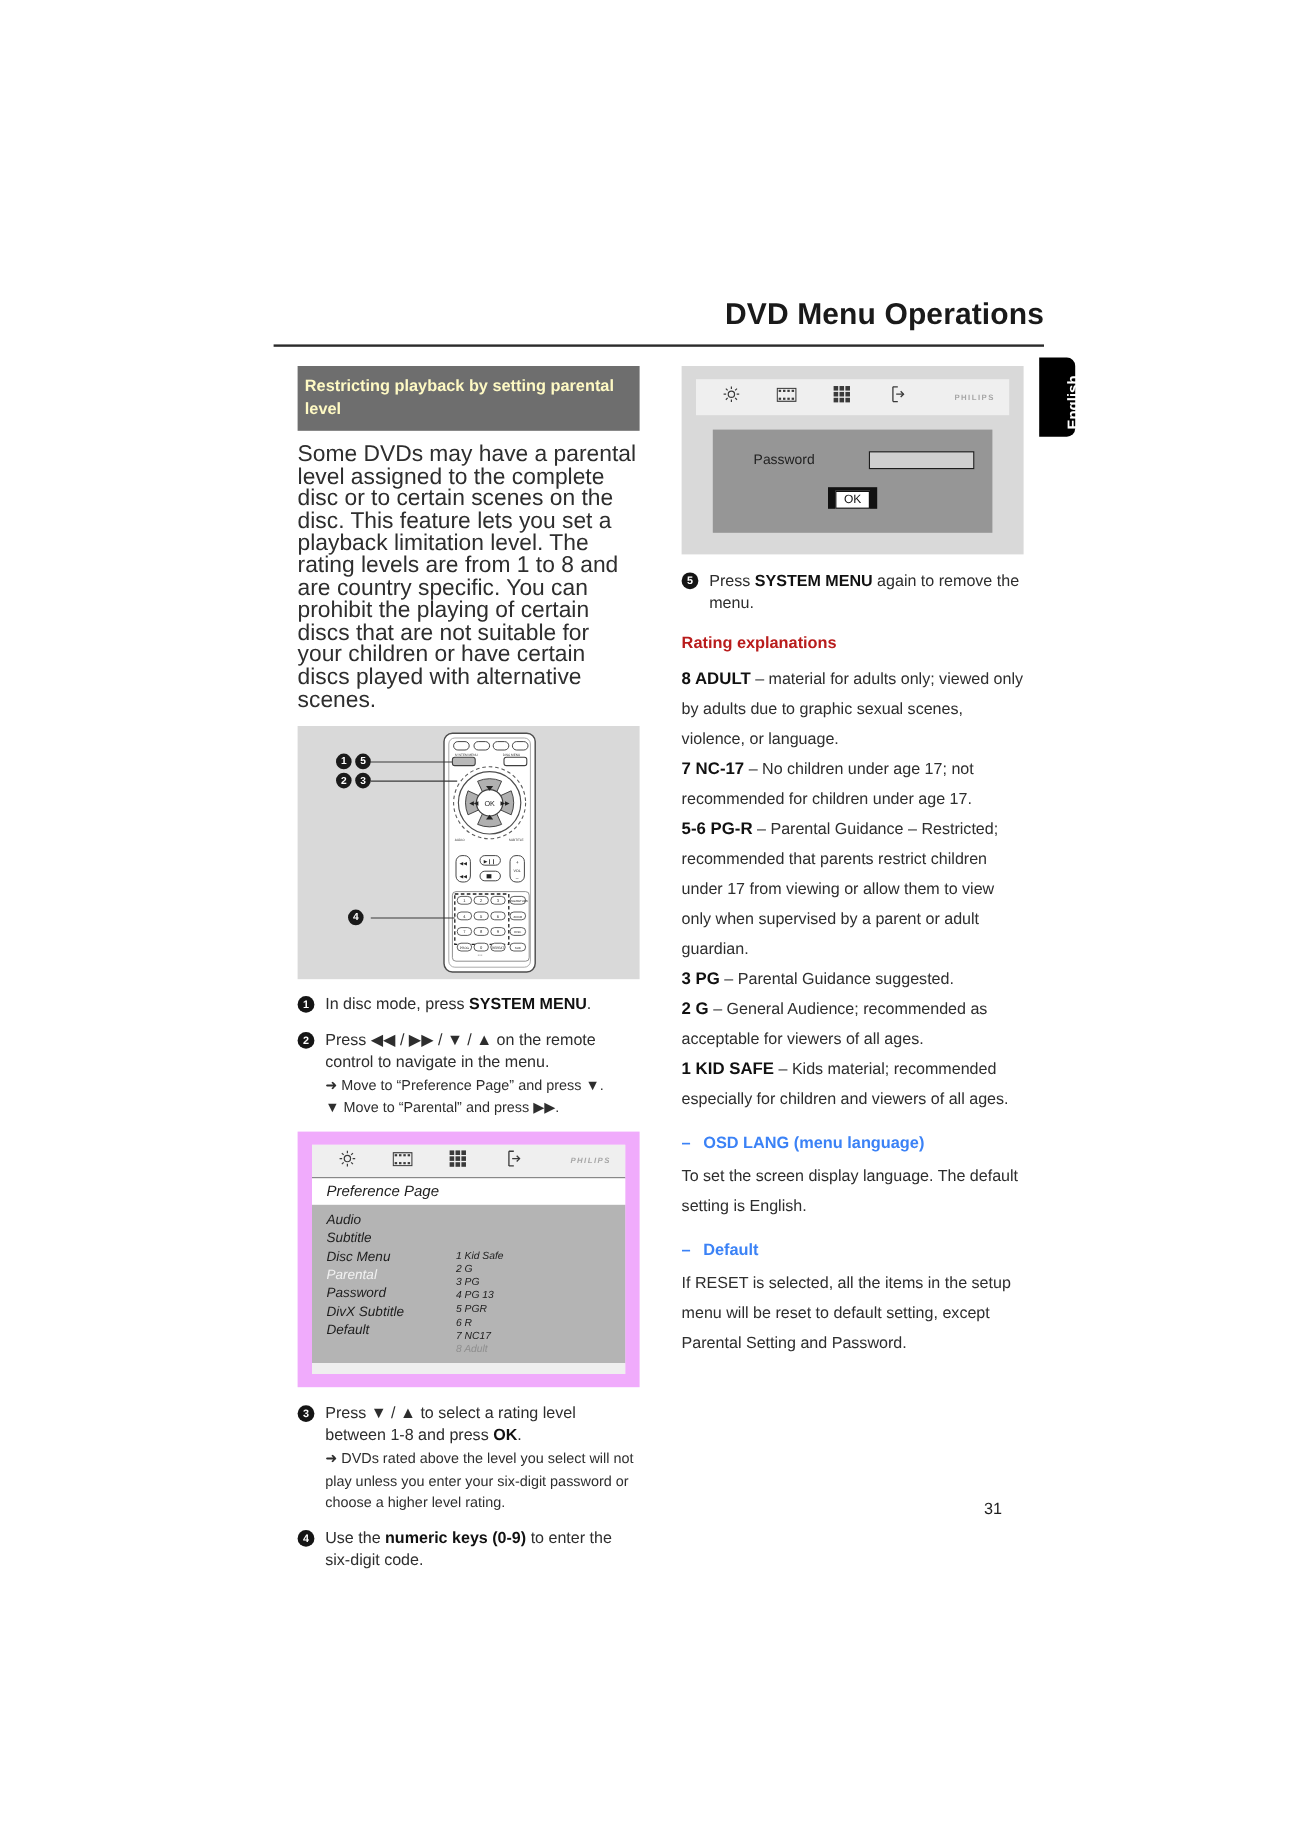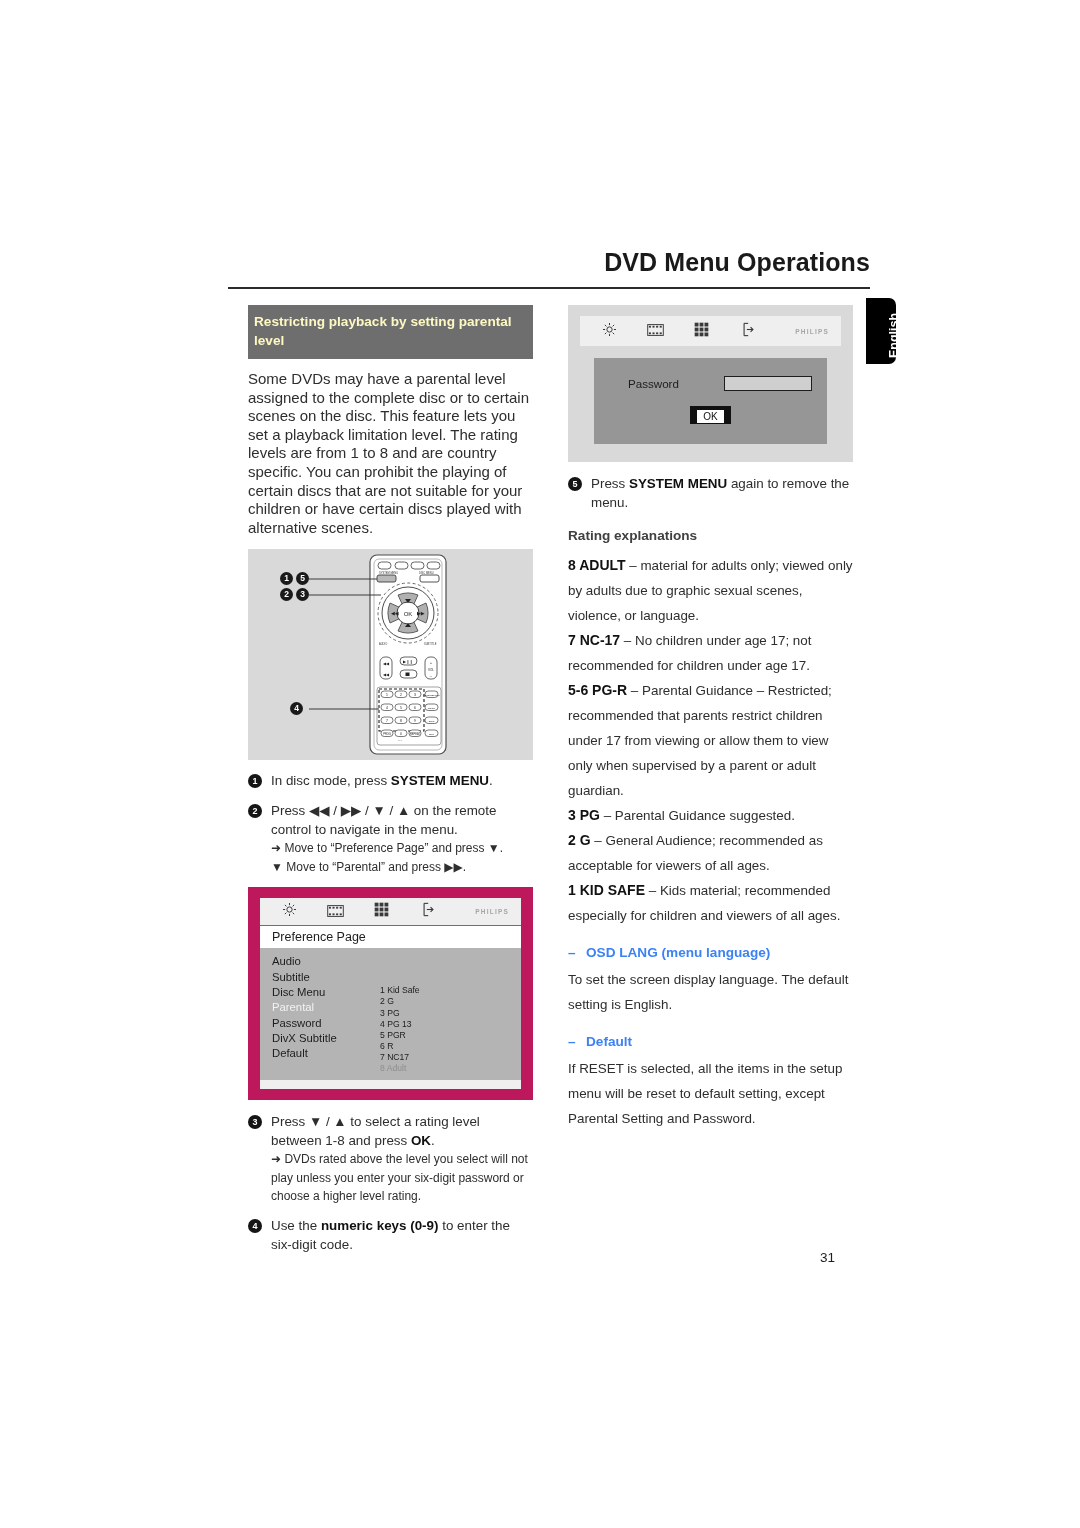--- a/index.html
+++ b/index.html
@@ -18,38 +18,38 @@
   .lang-tab span{display:block;color:#fff;font-size:12.5px;font-weight:bold;white-space:nowrap;
     transform:rotate(-90deg);transform-origin:left top;position:absolute;left:21px;top:60px;}
 
   
   .col-left{position:absolute;left:248px;top:305px;width:285px;}
   .col-right{position:absolute;left:568px;top:305px;width:285px;}
 
   .sect-head{background:#6e6e6e;color:#fef9c3;font-weight:bold;font-size:13.6px;line-height:18.5px;
     padding:8px 8px 9px 6px;margin:0 0 11px 0;}
 
-  p.body{font-size:15px;line-height:18.6px;margin:0 0 12px 0;color:#2e2e2e;}
+  p.body{font-size:19px;line-height:18.6px;margin:0 0 12px 0;color:#2e2e2e;}
 
   
   .step{position:relative;padding-left:23px;margin:0 0 11px 0;font-size:13.4px;line-height:18.6px;color:#2e2e2e;}
   .bullet{position:absolute;left:0;top:2px;width:14px;height:14px;border-radius:50%;background:#151515;
     color:#fff;font-size:9px;font-weight:bold;line-height:14px;text-align:center;}
   .step b{font-weight:bold;color:#111;}
   .sub{display:block;}
   .arrow{font-size:12px;}
 
-  h4.rating-head{font-size:13.6px;font-weight:bold;margin:16px 0 10px 0;color:#404040;}
+  h4.rating-head{font-size:13.6px;font-weight:bold;margin:16px 0 10px 0;color:#b91c1c;}
   p.rating{font-size:13.4px;line-height:25px;margin:0;color:#2e2e2e;}
   p.rating b{font-weight:bold;color:#111;font-size:14px;}
   h4.dash-head{font-size:13.6px;font-weight:bold;margin:17px 0 7px 0;color:#3b82f6;}
   h4.dash-head .d{display:inline-block;width:18px;}
 
   
-  .osd{background:#be185d;padding:11px 12px;margin:11px 0 13px 0;}
+  .osd{background:#f0abfc;padding:11px 12px;margin:11px 0 13px 0;font-style:italic;}
   .osd-inner{background:#fff;}
   .osd-iconbar{display:flex;align-items:center;background:#efefef;border-bottom:1.4px solid #6f6f6f;
     height:27px;padding:0 6px;}
   .osd-iconbar .ic{flex:0 0 auto;width:46px;text-align:center;}
   .osd-iconbar .brand{margin-left:auto;font-size:6.5px;color:#a6a6a6;letter-spacing:1.2px;font-weight:bold;padding-right:6px;}
   .osd-titlerow{background:#fff;font-size:12.5px;padding:4px 0 4px 12px;color:#1d1d1d;}
   .osd-body{background:#b4b4b4;display:flex;padding:6px 0 6px 12px;min-height:96px;}
   .osd-menu{width:108px;}
   .osd-menu div{font-size:11.3px;line-height:15.3px;color:#1d1d1d;}
   .osd-menu div.sel{color:#f2f2f2;}

